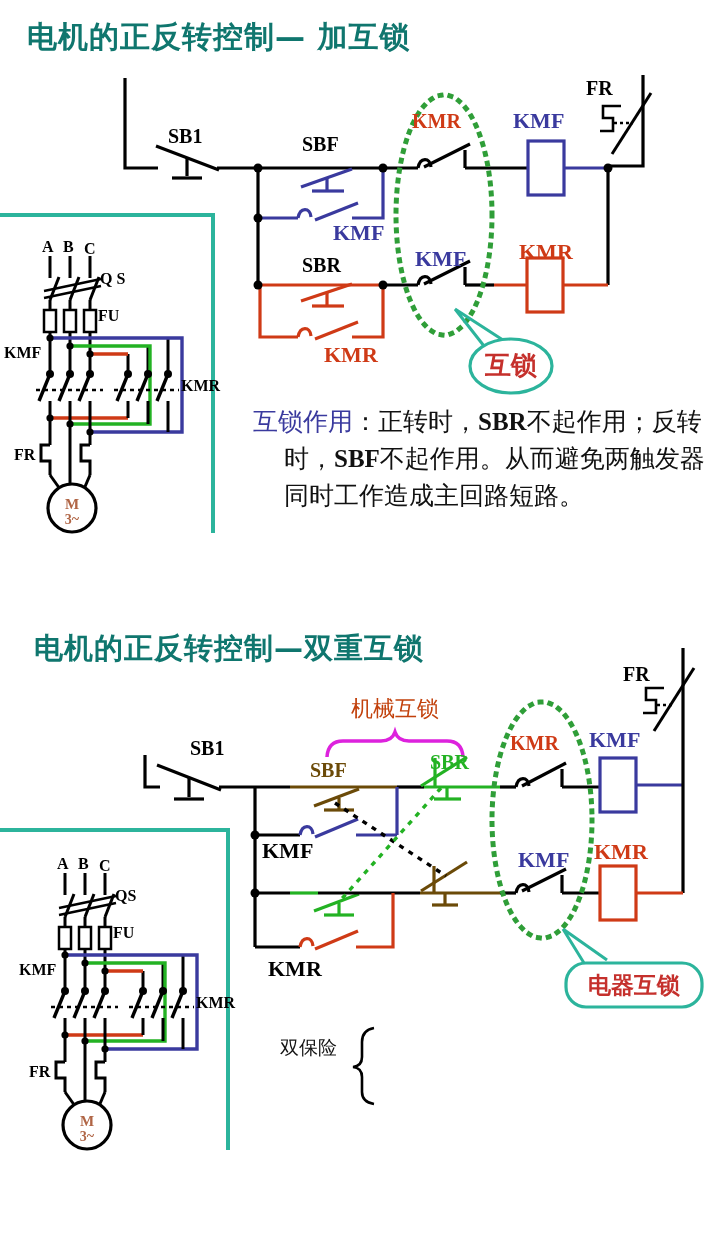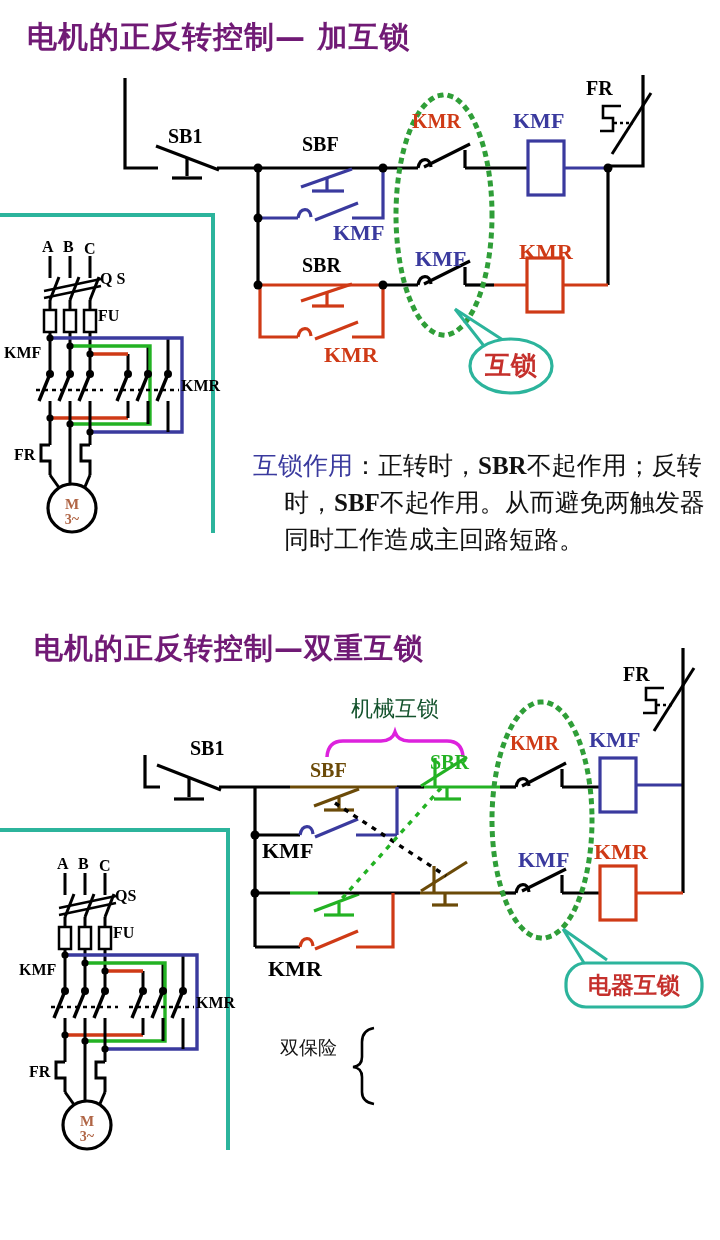--- a/index.html
+++ b/index.html
@@ -3,28 +3,28 @@
 <meta charset="utf-8">
 <style>
   html,body{margin:0;padding:0;background:#ffffff;}
   .stage{position:relative;width:720px;height:1240px;background:#ffffff;overflow:hidden;
          font-family:"Liberation Serif",serif;}
   svg.wires{position:absolute;left:0;top:0;}
   .lbl{position:absolute;font-family:"Liberation Serif",serif;font-weight:bold;
        font-size:20px;color:#000;white-space:nowrap;line-height:1;}
   .cn{font-family:"DejaVu Sans",sans-serif;}
   .blue{color:#3a3a9e;} .red{color:#cf3a16;} .brown{color:#6b4a08;}
-  .green{color:#23b223;} .magenta{color:#14532d;} .calloutred{color:#c5302c;}
+  .green{color:#23b223;} .magenta{color:#c2410c;} .calloutred{color:#c5302c;}
   .motor{color:#b06545;font-weight:bold;}
   .title{position:absolute;font-family:"DejaVu Sans",sans-serif;font-weight:bold;
-         color:#701a75;font-size:30px;letter-spacing:1px;white-space:nowrap;line-height:1;}
+         color:#0f766e;font-size:30px;letter-spacing:1px;white-space:nowrap;line-height:1;}
   .big{font-size:22px;}
   .small{font-size:16px;font-weight:bold;}
   .note-line{position:absolute;font-family:"DejaVu Serif",serif;font-size:25px;color:#111;
-             white-space:nowrap;line-height:1;margin-top:44px;}
+             white-space:nowrap;line-height:1;}
   .note-line b{font-family:"Liberation Serif",serif;}
   .center{transform:translateX(-50%);}
   .callout-txt{position:absolute;font-size:26px;font-weight:bold;white-space:nowrap;line-height:1;}
   .sum{position:absolute;font-family:"DejaVu Serif",serif;font-size:24px;color:#111;
        white-space:nowrap;line-height:1;}
 </style>
 </head>
 <body>
 
 <div class="stage">

